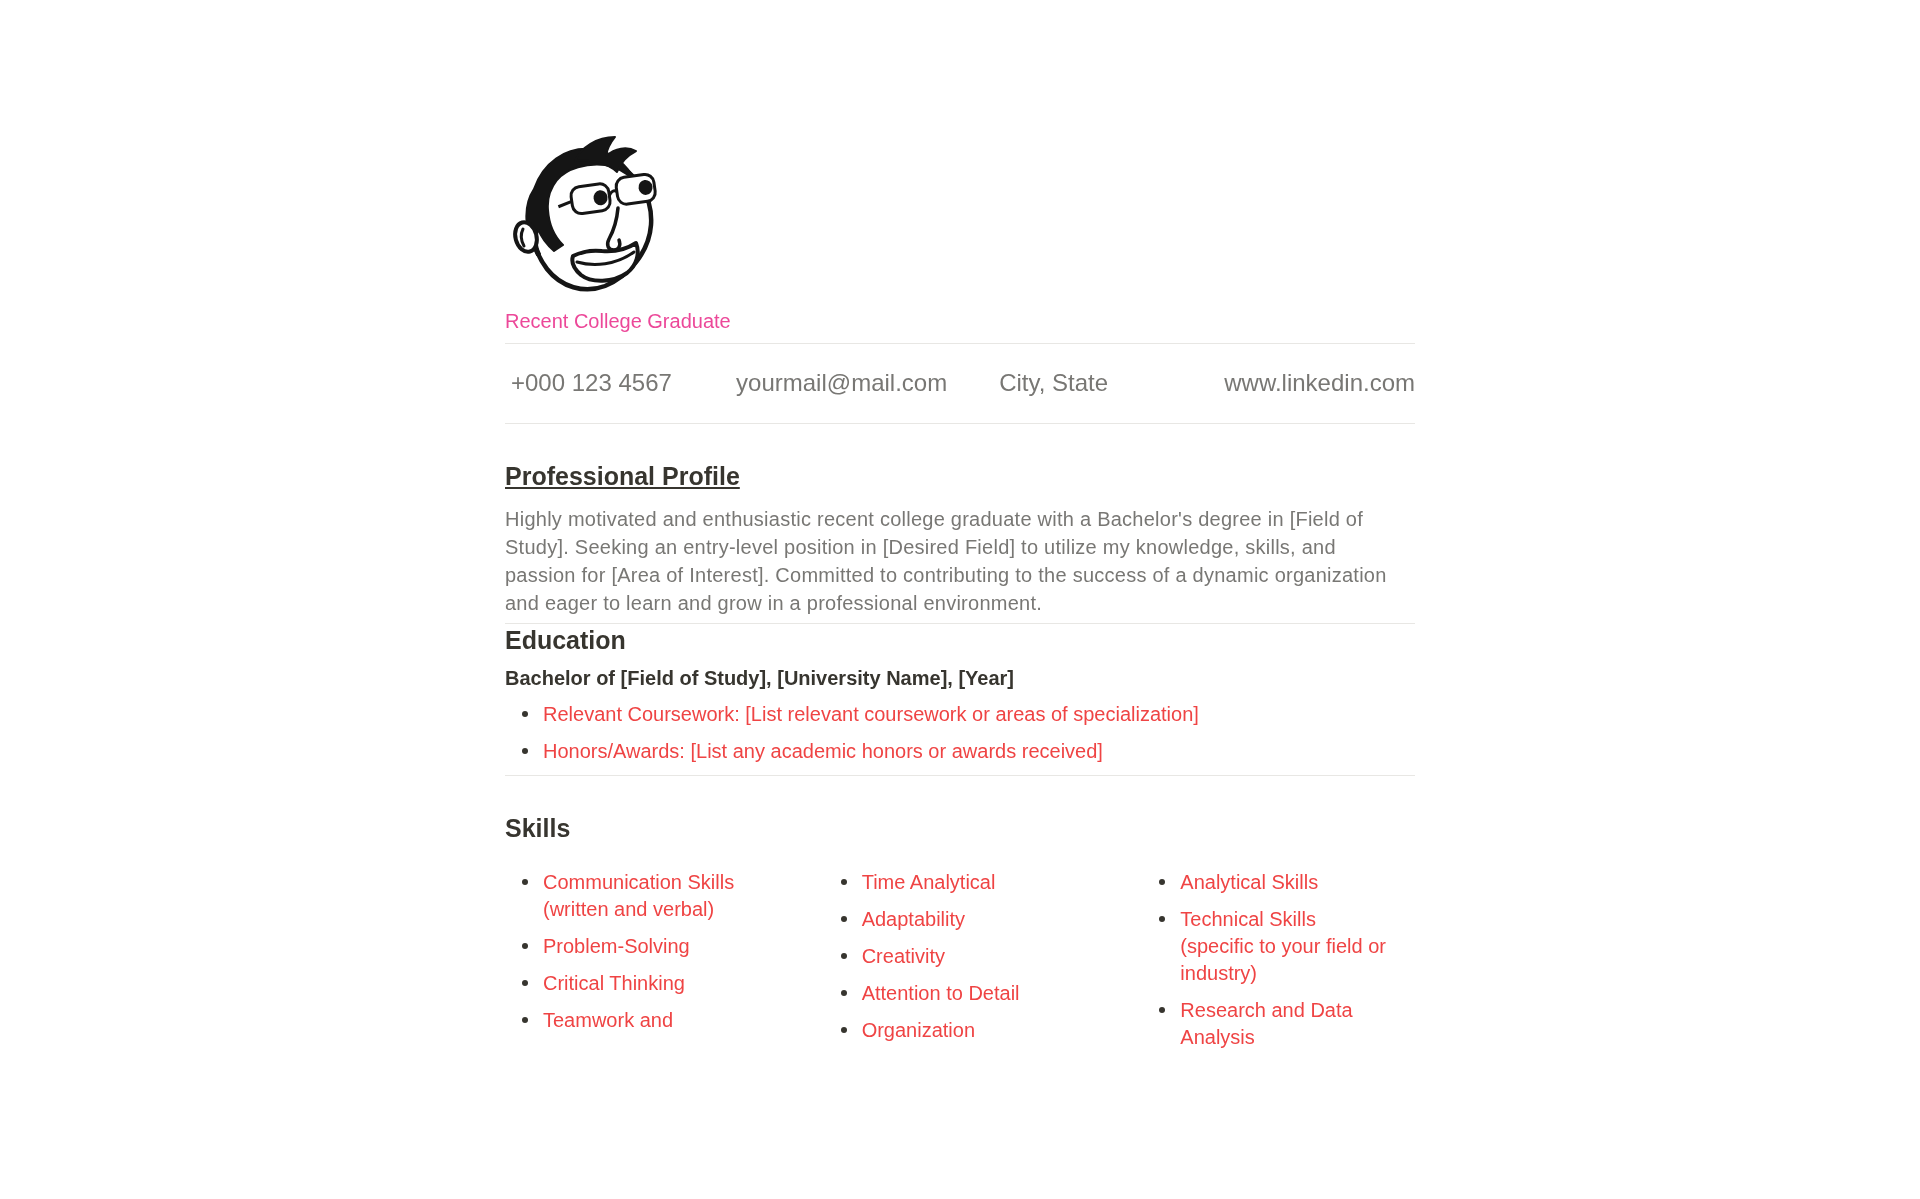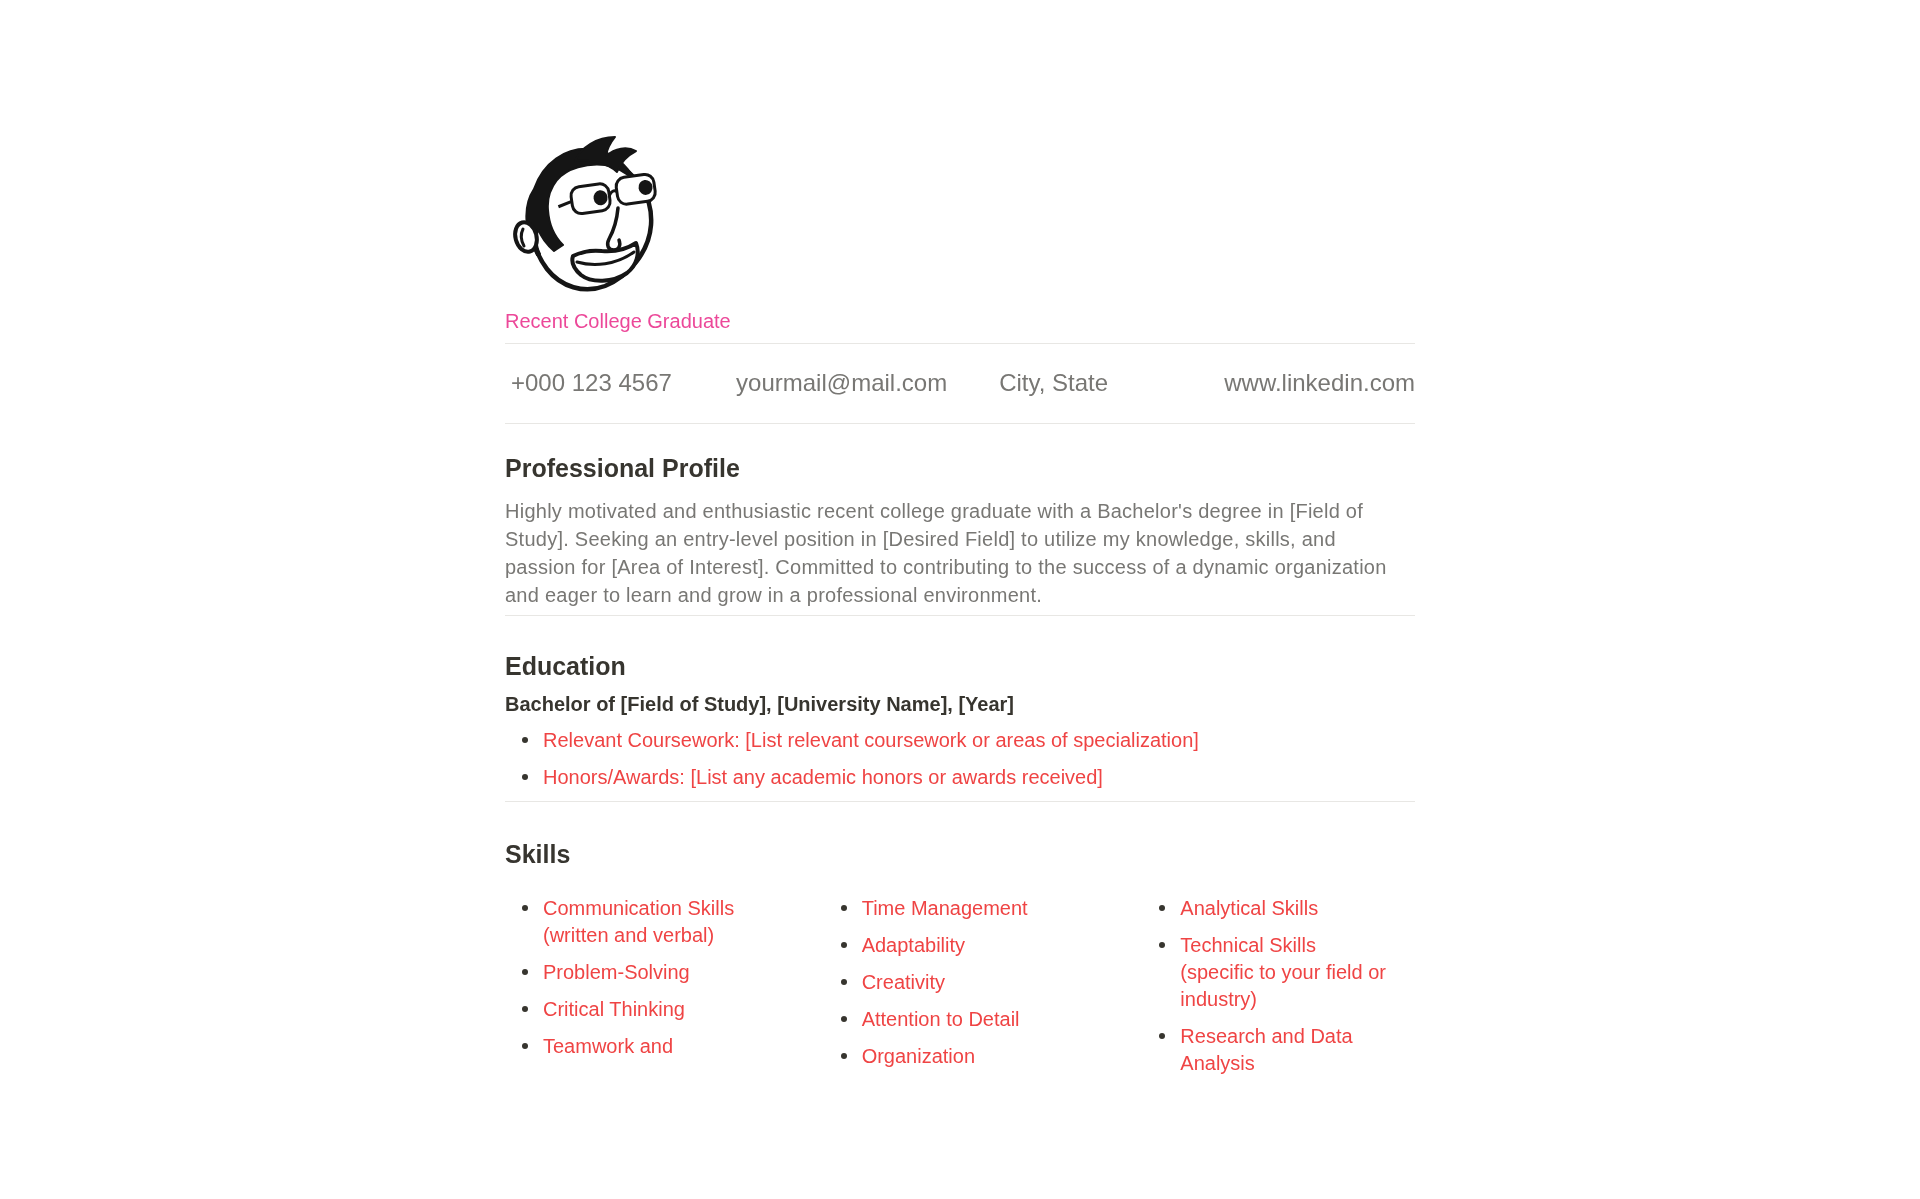--- a/index.html
+++ b/index.html
@@ -21,22 +21,22 @@
   .subtitle { margin-top:16px; font-size:20px; line-height:27px; color:#ec4899; }
 
   hr.divider { border:none; border-top:1px solid #e8e7e4; height:0; }
   hr.d1 { margin-top:8px; }
   hr.d2 { margin-top:27px; }
   hr.d3 { margin-top:6px; }
   hr.d4 { margin-top:9px; }
 
   h2.section { font-size:25px; font-weight:700; line-height:32px; color:#37352f; }
   h2.h-contact { margin-top:36px; }
-  h2.h-profile { margin-top:28px; }
-  h2.h-education { margin-top:34px; }
+  h2.h-profile { margin-top:36px;text-decoration:underline; }
+  h2.h-education { }
   h2.h-skills { margin-top:36px; }
 
   .contact-grid {
     margin-top:25px;
     display:grid; grid-template-columns:repeat(4,1fr); column-gap:46px;
   }
   .contact-cell { padding-left:6px; font-size:24px; line-height:27px; color:#787774; white-space:nowrap; }
 
   p.profile-text {
     margin-top:13px; max-width:904px;
@@ -131,21 +131,21 @@
 
   <h2 class="section h-skills">Skills</h2>
   <div class="skills-grid">
     <ul class="bullets">
       <li><span>Communication Skills (written and verbal)</span></li>
       <li><span>Problem-Solving</span></li>
       <li><span>Critical Thinking</span></li>
       <li><span>Teamwork and</span></li>
     </ul>
     <ul class="bullets">
-      <li><span>Time Management</span></li>
+      <li><span>Time Analytical</span></li>
       <li><span>Adaptability</span></li>
       <li><span>Creativity</span></li>
       <li><span>Attention to Detail</span></li>
       <li><span>Organization</span></li>
     </ul>
     <ul class="bullets">
       <li><span>Analytical Skills</span></li>
       <li><span>Technical Skills (specific to your field or industry)</span></li>
       <li><span>Research and Data Analysis</span></li>
     </ul>

